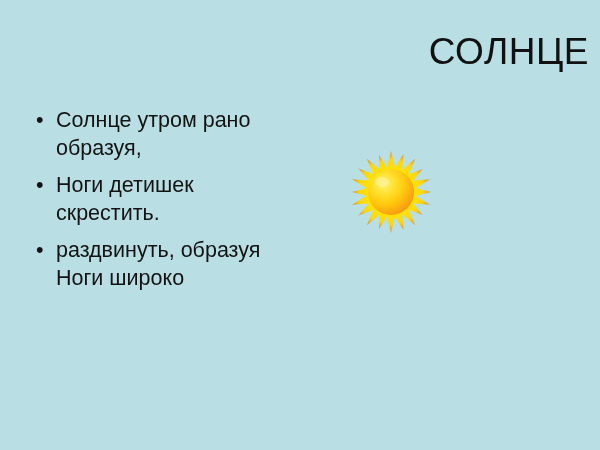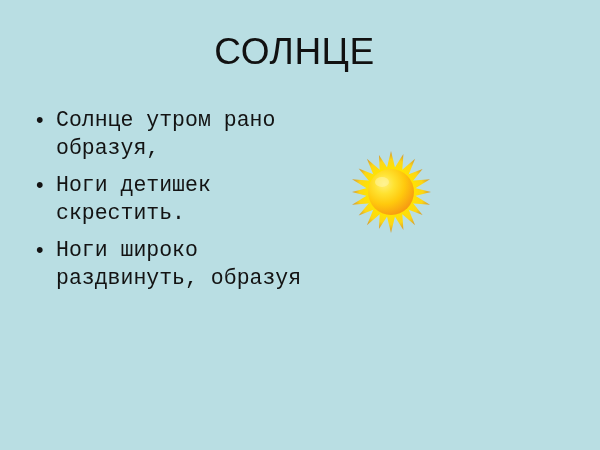--- a/index.html
+++ b/index.html
@@ -17,21 +17,21 @@
     width: 600px;
     height: 450px;
     background: #b9dee3;
     box-sizing: border-box;
   }
   .slide-title {
     position: absolute;
     left: 0;
     top: 30px;
     width: 589px;
-    text-align: center;
+    text-align: right;
     font-size: 37px;
     font-weight: normal;
     letter-spacing: 0.5px;
     color: #111111;
     line-height: 44px;
     white-space: nowrap;
   }
   .body-block {
     position: absolute;
     left: 31px;
@@ -54,21 +54,20 @@
     left: 5px;
     top: 0;
     width: 14px;
     font-size: 21.5px;
     line-height: 28px;
     color: #131313;
   }
   .bullet-line {
     display: block;
     white-space: nowrap;
-    font-family: Liberation Mono, monospace;
   }
 
   
   .sun-figure {
     position: absolute;
     left: 349px;
     top: 150px;
     width: 84px;
     height: 84px;
   }
@@ -94,22 +93,22 @@
     </div>
 
     <div class="bullet-item">
       <span class="bullet-dot">•</span>
       <span class="bullet-line">Ноги детишек</span>
       <span class="bullet-line">скрестить.</span>
     </div>
 
     <div class="bullet-item">
       <span class="bullet-dot">•</span>
+      <span class="bullet-line">раздвинуть, образуя</span>
       <span class="bullet-line">Ноги широко</span>
-      <span class="bullet-line">раздвинуть, образуя</span>
     </div>
 
   </div>
 
   <div class="sun-figure">
     <svg class="sun-svg" viewBox="0 0 84 84">
       <defs>
         <radialGradient id="coreGrad" cx="35%" cy="32%" r="72%">
           <stop offset="0%" stop-color="#fff07a"></stop>
           <stop offset="30%" stop-color="#ffe231"></stop>

